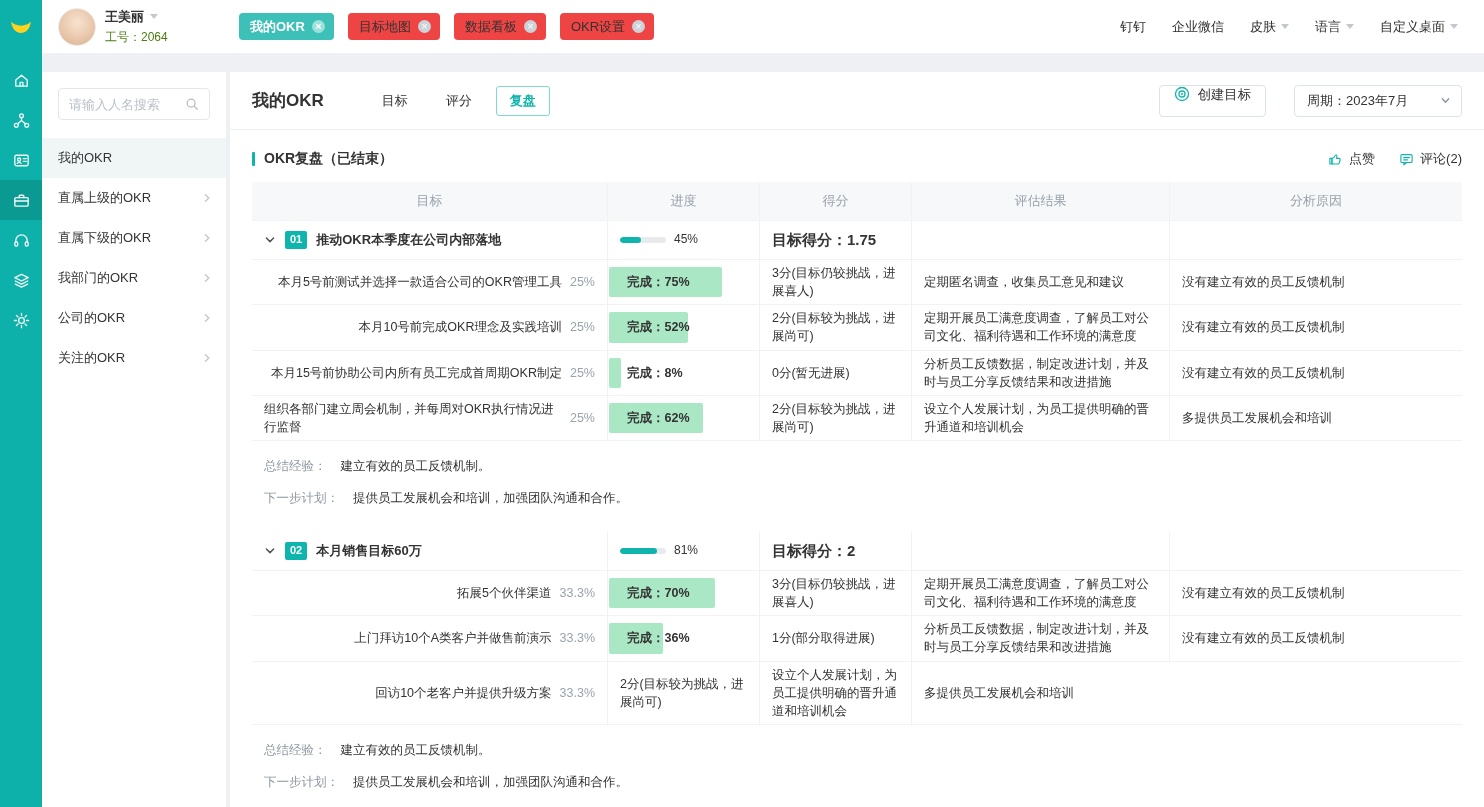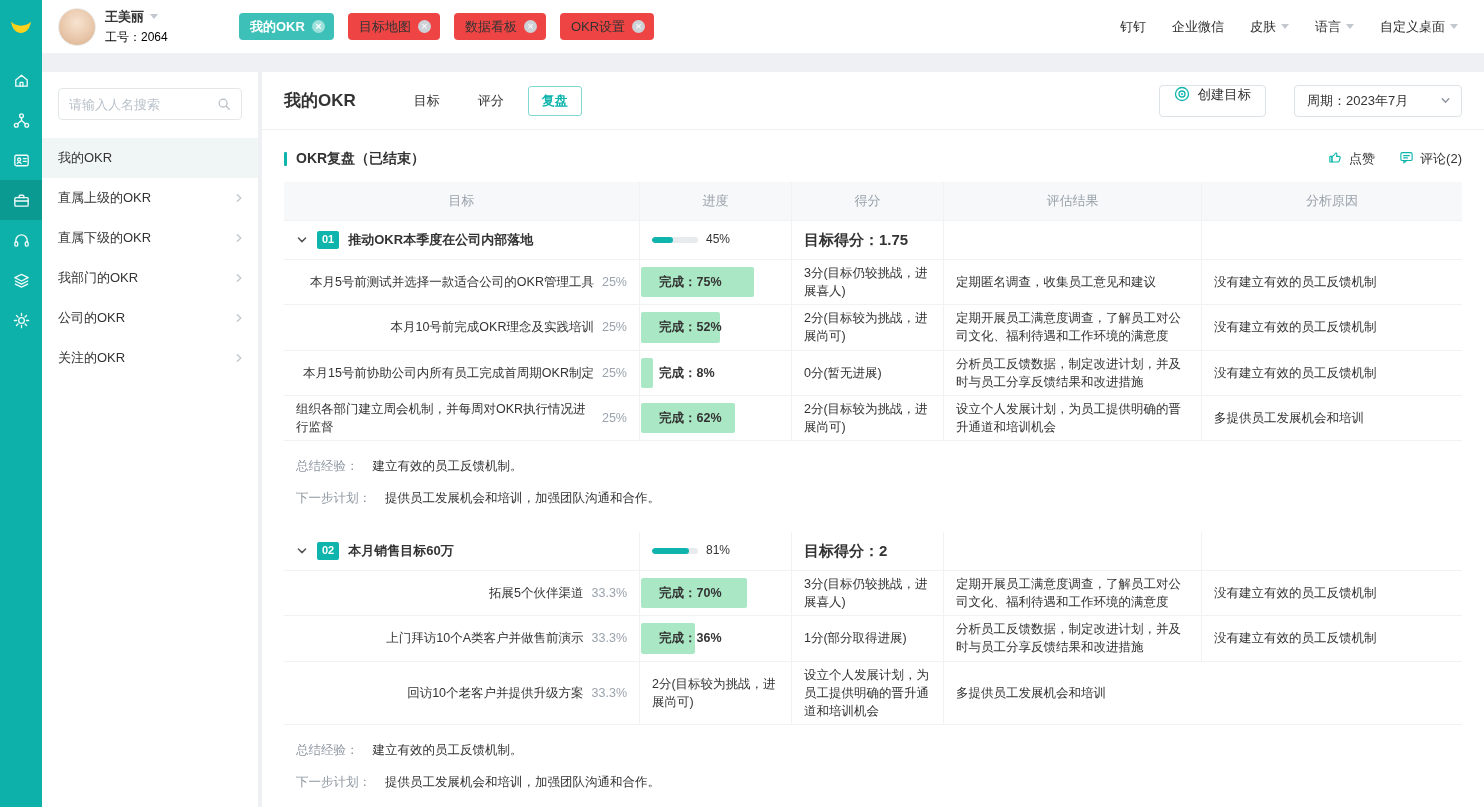--- a/index.html
+++ b/index.html
@@ -16,33 +16,33 @@
   .rail-item.active{background:#0a9a92}
   .ric{width:19px;height:19px;fill:none;stroke:#fff;stroke-width:1.4;stroke-linecap:round;stroke-linejoin:round;opacity:.95}
 
   .col{flex:1;display:flex;flex-direction:column;min-width:0}
 
   
   .topbar{height:54px;flex:none;background:#fff;display:flex;align-items:center;padding:0 26px 0 16px;border-bottom:1px solid #f0f2f4}
   .avatar{width:38px;height:38px;border-radius:50%;flex:none;background:radial-gradient(circle at 50% 38%,#f6e3d0 0%,#eccdb2 45%,#d9af8e 100%);border:1px solid #ececec}
   .user-meta{margin-left:9px;width:122px;flex:none}
   .name-row{display:flex;align-items:center;gap:6px;font-weight:bold;color:#333}
-  .emp{font-size:12px;color:#000000;margin-top:3px}
+  .emp{font-size:12px;color:#4d7c0f;margin-top:3px}
   .tri-down{width:0;height:0;border-left:4px solid transparent;border-right:4px solid transparent;border-top:5px solid #c2c8ce;display:inline-block}
   .ws-tabs{display:flex;align-items:center;gap:14px;flex:1;min-width:0;margin-left:12px}
   .ws-tab{height:27px;border-radius:4px;background:#ef4444;display:flex;align-items:center;gap:7px;padding:0 9px 0 11px;cursor:pointer;color:#333;white-space:nowrap}
   .ws-tab.active{background:#3cc0b8;color:#fff;font-weight:bold}
   .ws-close{width:13px;height:13px;border-radius:50%;background:#ccd2d8;color:#fff;font-size:11px;line-height:12px;text-align:center;cursor:pointer;flex:none}
   .ws-tab.active .ws-close{background:rgba(255,255,255,.5)}
   .top-links{display:flex;align-items:center;gap:26px;flex:none}
   .top-link{display:flex;align-items:center;gap:5px;cursor:pointer;color:#2e2e2e;white-space:nowrap}
 
   
   .body{flex:1;display:flex;padding-top:18px;min-height:0}
-  .sidebar{width:216px;flex:none;background:#fff;display:flex;flex-direction:column}
+  .sidebar{width:184px;flex:none;background:#fff;display:flex;flex-direction:column}
   .search-box{margin:16px 16px 10px;height:32px;border:1px solid #e3e7ea;border-radius:4px;display:flex;align-items:center;padding:0 10px;gap:8px;background:#fff}
   .search-box input{border:0;outline:0;flex:1;min-width:0;font-size:13px;color:#333;font-family:inherit}
   .search-box input::placeholder{color:#b9c1c9}
   .sic{width:14px;height:14px;fill:none;stroke:#b4bcc4;stroke-width:1.4;stroke-linecap:round;flex:none}
   .menu{margin-top:8px}
   .menu-item{height:40px;display:flex;align-items:center;justify-content:space-between;padding:0 14px 0 16px;cursor:pointer;color:#333}
   .menu-item.active{background:#f0f6f5}
   .menu-arrow{display:flex;align-items:center}
   .menu-arrow svg{width:10px;height:10px;fill:none;stroke:#c3c9cf;stroke-width:1.5;stroke-linecap:round;stroke-linejoin:round}
 
@@ -54,21 +54,21 @@
   .view-tab{padding:5px 13px;border:1px solid transparent;border-radius:3px;cursor:pointer;color:#333}
   .view-tab.active{color:#0fb5ac;border-color:#7fd8d1;font-weight:bold}
   .create-btn{height:32px;display:flex;align-items:flex-start;gap:8px;padding:0 14px;border:1px solid #dde2e6;border-radius:4px;background:#fff;cursor:pointer;margin-right:28px;color:#333;white-space:nowrap}
   .period-select{height:32px;width:168px;flex:none;display:flex;align-items:center;justify-content:space-between;padding:0 10px 0 12px;border:1px solid #dde2e6;border-radius:4px;cursor:pointer;color:#333;white-space:nowrap}
   .chev-sm{width:11px;height:11px;fill:none;stroke:#8a929e;stroke-width:1.5;stroke-linecap:round;stroke-linejoin:round;flex:none}
 
   .section-row{display:flex;align-items:center;padding:0 22px;margin:20px 0 14px;flex:none}
   .section-title{display:flex;align-items:center;gap:9px;font-size:14px;font-weight:bold;flex:1}
   .section-bar{width:3px;height:14px;background:#0fb5ac;border-radius:1px}
   .actions{display:flex;align-items:center;gap:24px}
-  .action{display:flex;gap:6px;cursor:pointer;color:#333}
+  .action{display:flex;align-items:center;gap:6px;cursor:pointer;color:#333}
   .act-ic{width:15px;height:15px;fill:none;stroke:#0fb5ac;stroke-width:1.2;stroke-linecap:round;stroke-linejoin:round}
 
   
   .table-scroll{flex:1;overflow:hidden}
   .okr-table{margin:0 22px;font-size:12.5px}
   .trow{display:grid;grid-template-columns:356px 152px 152px 258px 1fr;border-bottom:1px solid #f0f2f4}
   .cell{display:flex;align-items:center;padding:4px 12px;border-right:1px solid #f0f2f4;min-height:39px;line-height:1.45}
   .cell:last-child{border-right:0}
   .thead{background:#f7f8fa}
   .thead .cell{justify-content:center;color:#99a2ab;min-height:38px;font-size:13px}

